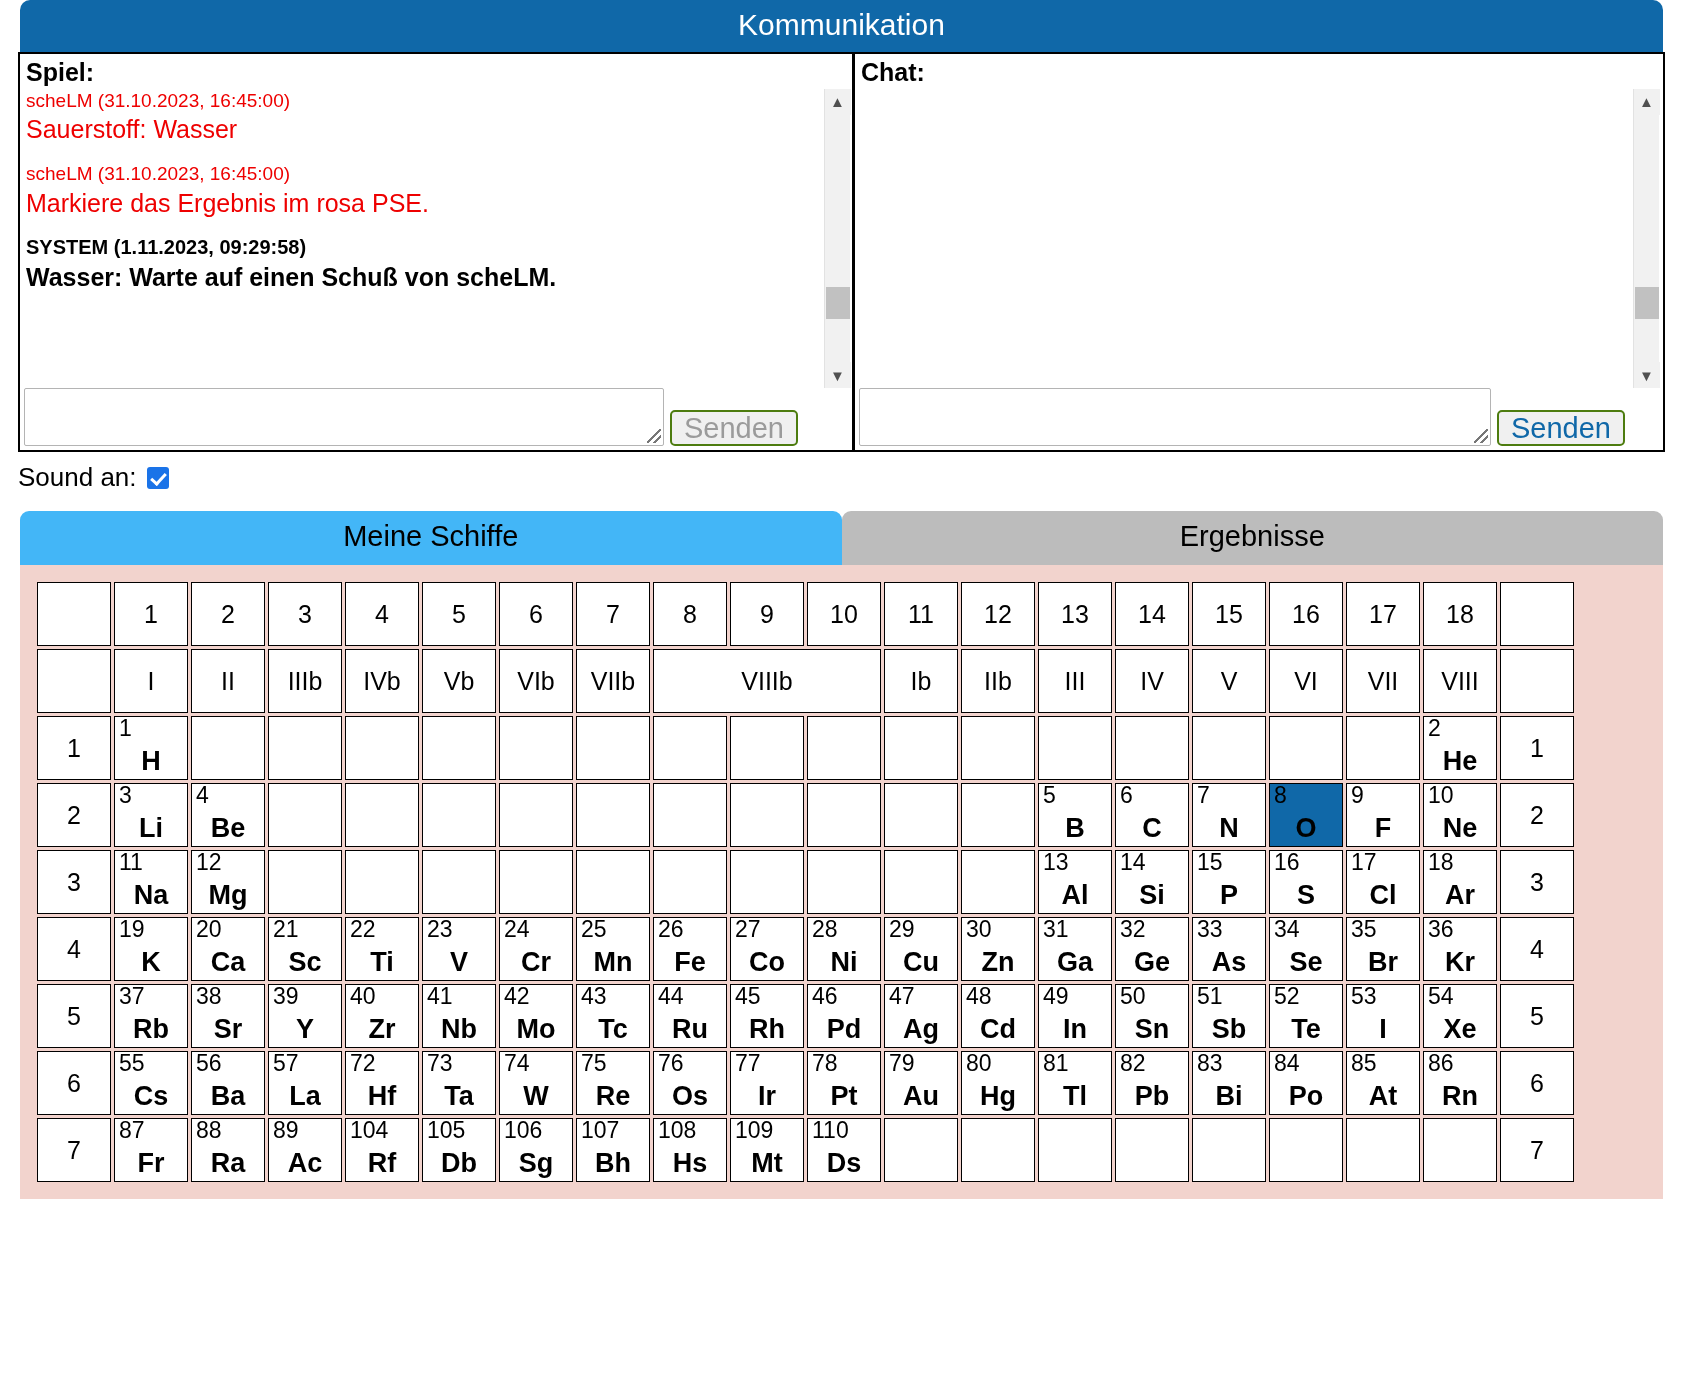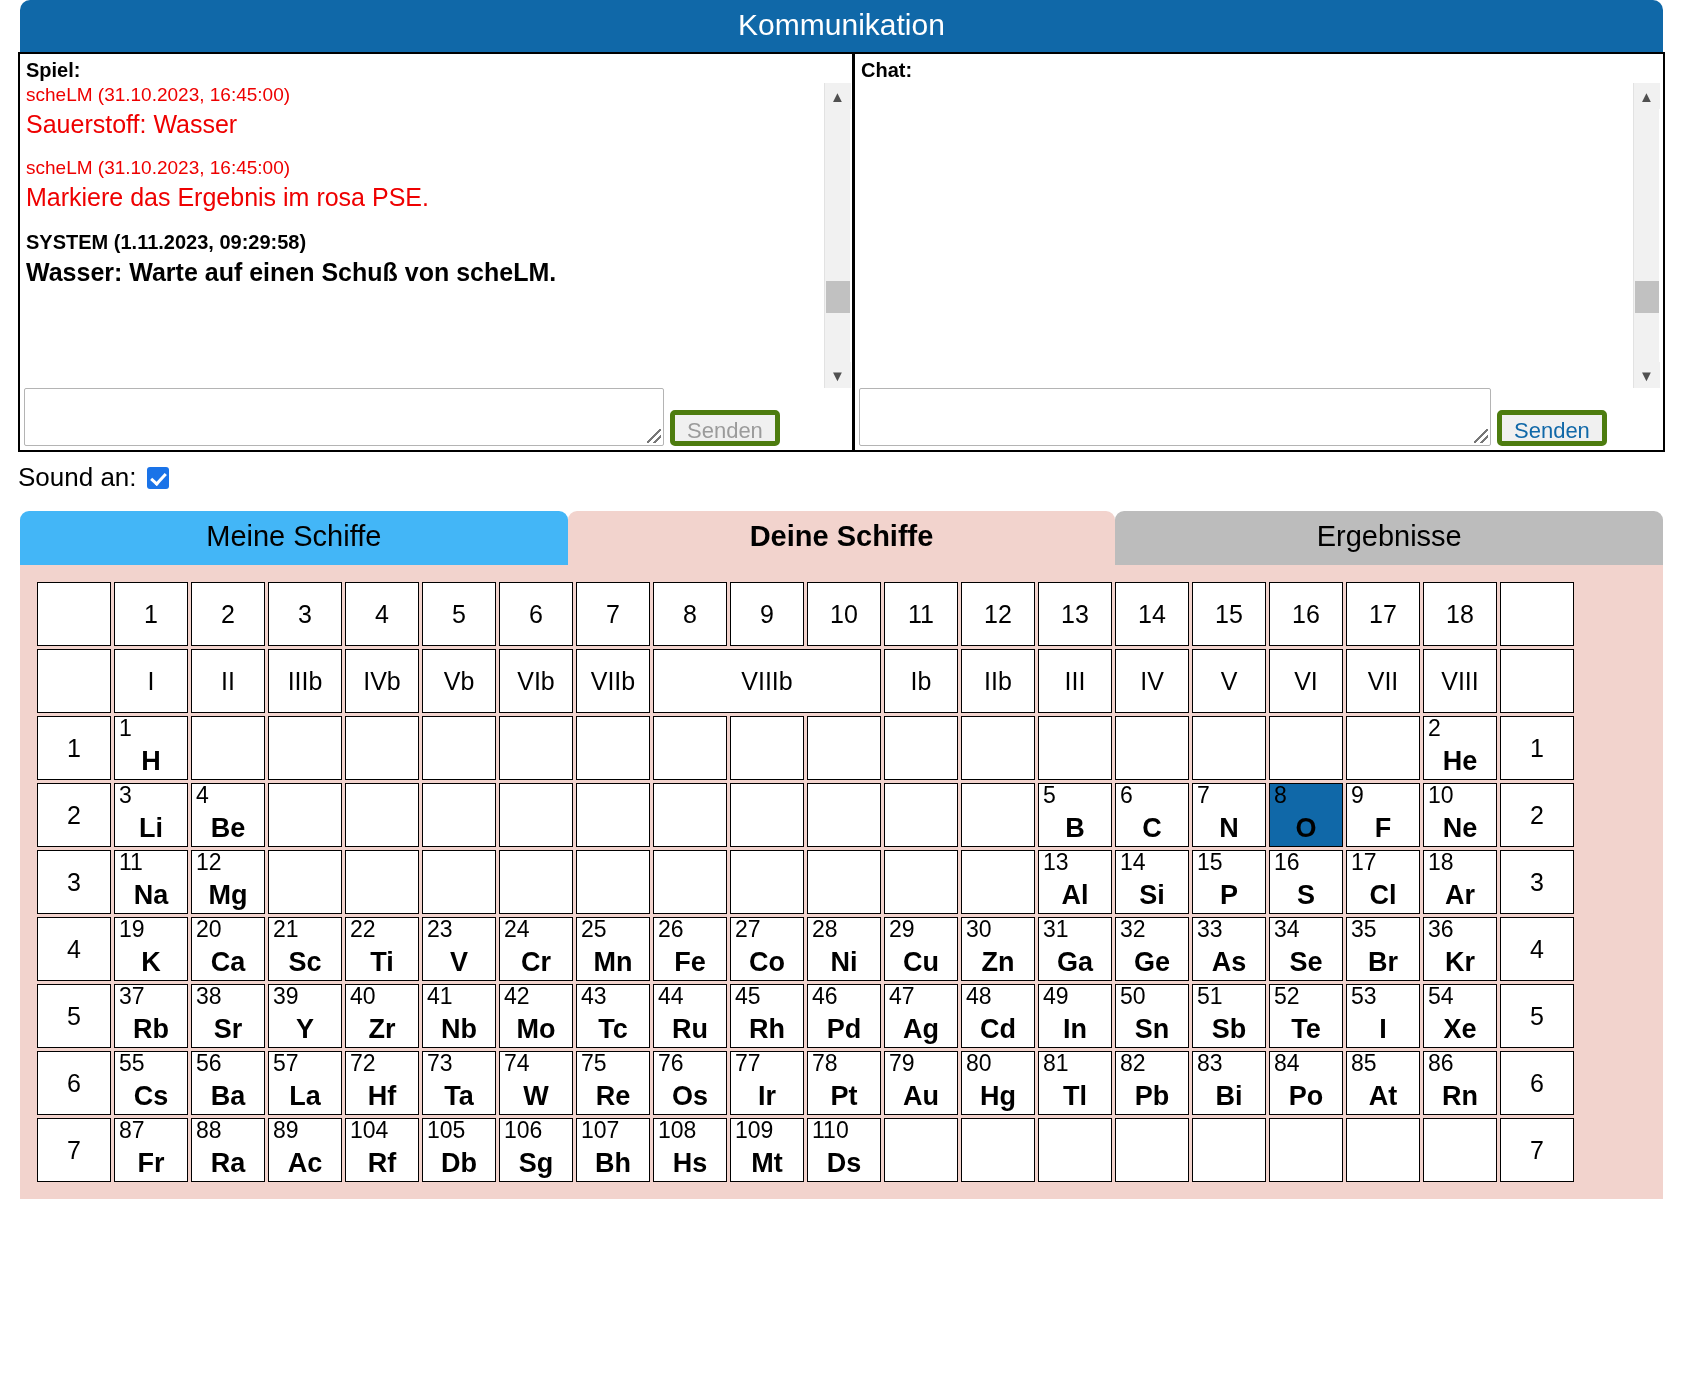--- a/index.html
+++ b/index.html
@@ -34,21 +34,21 @@
   .komm-col {
     display: flex;
     flex-direction: column;
     position: relative;
     height: 100%;
   }
   #spiel-col { width: 835px; border-right: 3px solid #000; }
   #chat-col  { width: 806px; }
 
   .col-label {
-    font-size: 20px;
+    font-size: 25px;
     font-weight: bold;
     color: #000;
     padding: 5px 4px 2px 6px;
     line-height: 1.1;
   }
 
   .msg-area {
     flex: 1;
     position: relative;
     overflow: hidden;
@@ -124,24 +124,24 @@
     background:
       linear-gradient(135deg, transparent 0 45%, #777 45% 55%, transparent 55% 100%),
       linear-gradient(135deg, transparent 0 70%, #777 70% 80%, transparent 80% 100%);
   }
   #spiel-ta { width: 640px; }
   #chat-ta  { width: 632px; }
 
   .senden-btn {
     height: 36px;
     padding: 0 12px;
-    border: 5px solid #4d7c0f;
+    border: 2px solid #4d7c0f;
     border-radius: 5px;
     background: #f0f0f0;
-    font-size: 22px;
+    font-size: 29px;
     font-family: "Liberation Sans", sans-serif;
     line-height: 32px;
     cursor: pointer;
   }
   .senden-btn.disabled { color: #9b9b9b; }
   .senden-btn.enabled  { color: #1068a8; }
 
   
   #sound-row {
     display: flex;
@@ -304,21 +304,20 @@
 
 <div id="sound-row">
   <span>Sound an:</span>
   <span class="chk"></span>
 </div>
 
 <div id="spielfeld-wrap">
 
   <div id="tabs">
     <div class="tab t0">Meine Schiffe</div>
-    <div class="tab t1">Deine Schiffe</div>
     <div class="tab t2">Ergebnisse</div>
   </div>
 
   <div id="pse-panel">
     <table class="pse">
       <tbody id="pse-body">
           <tr>
             <td class="empty per"></td>
             <td class="grp">1</td>
             <td class="grp">2</td>

